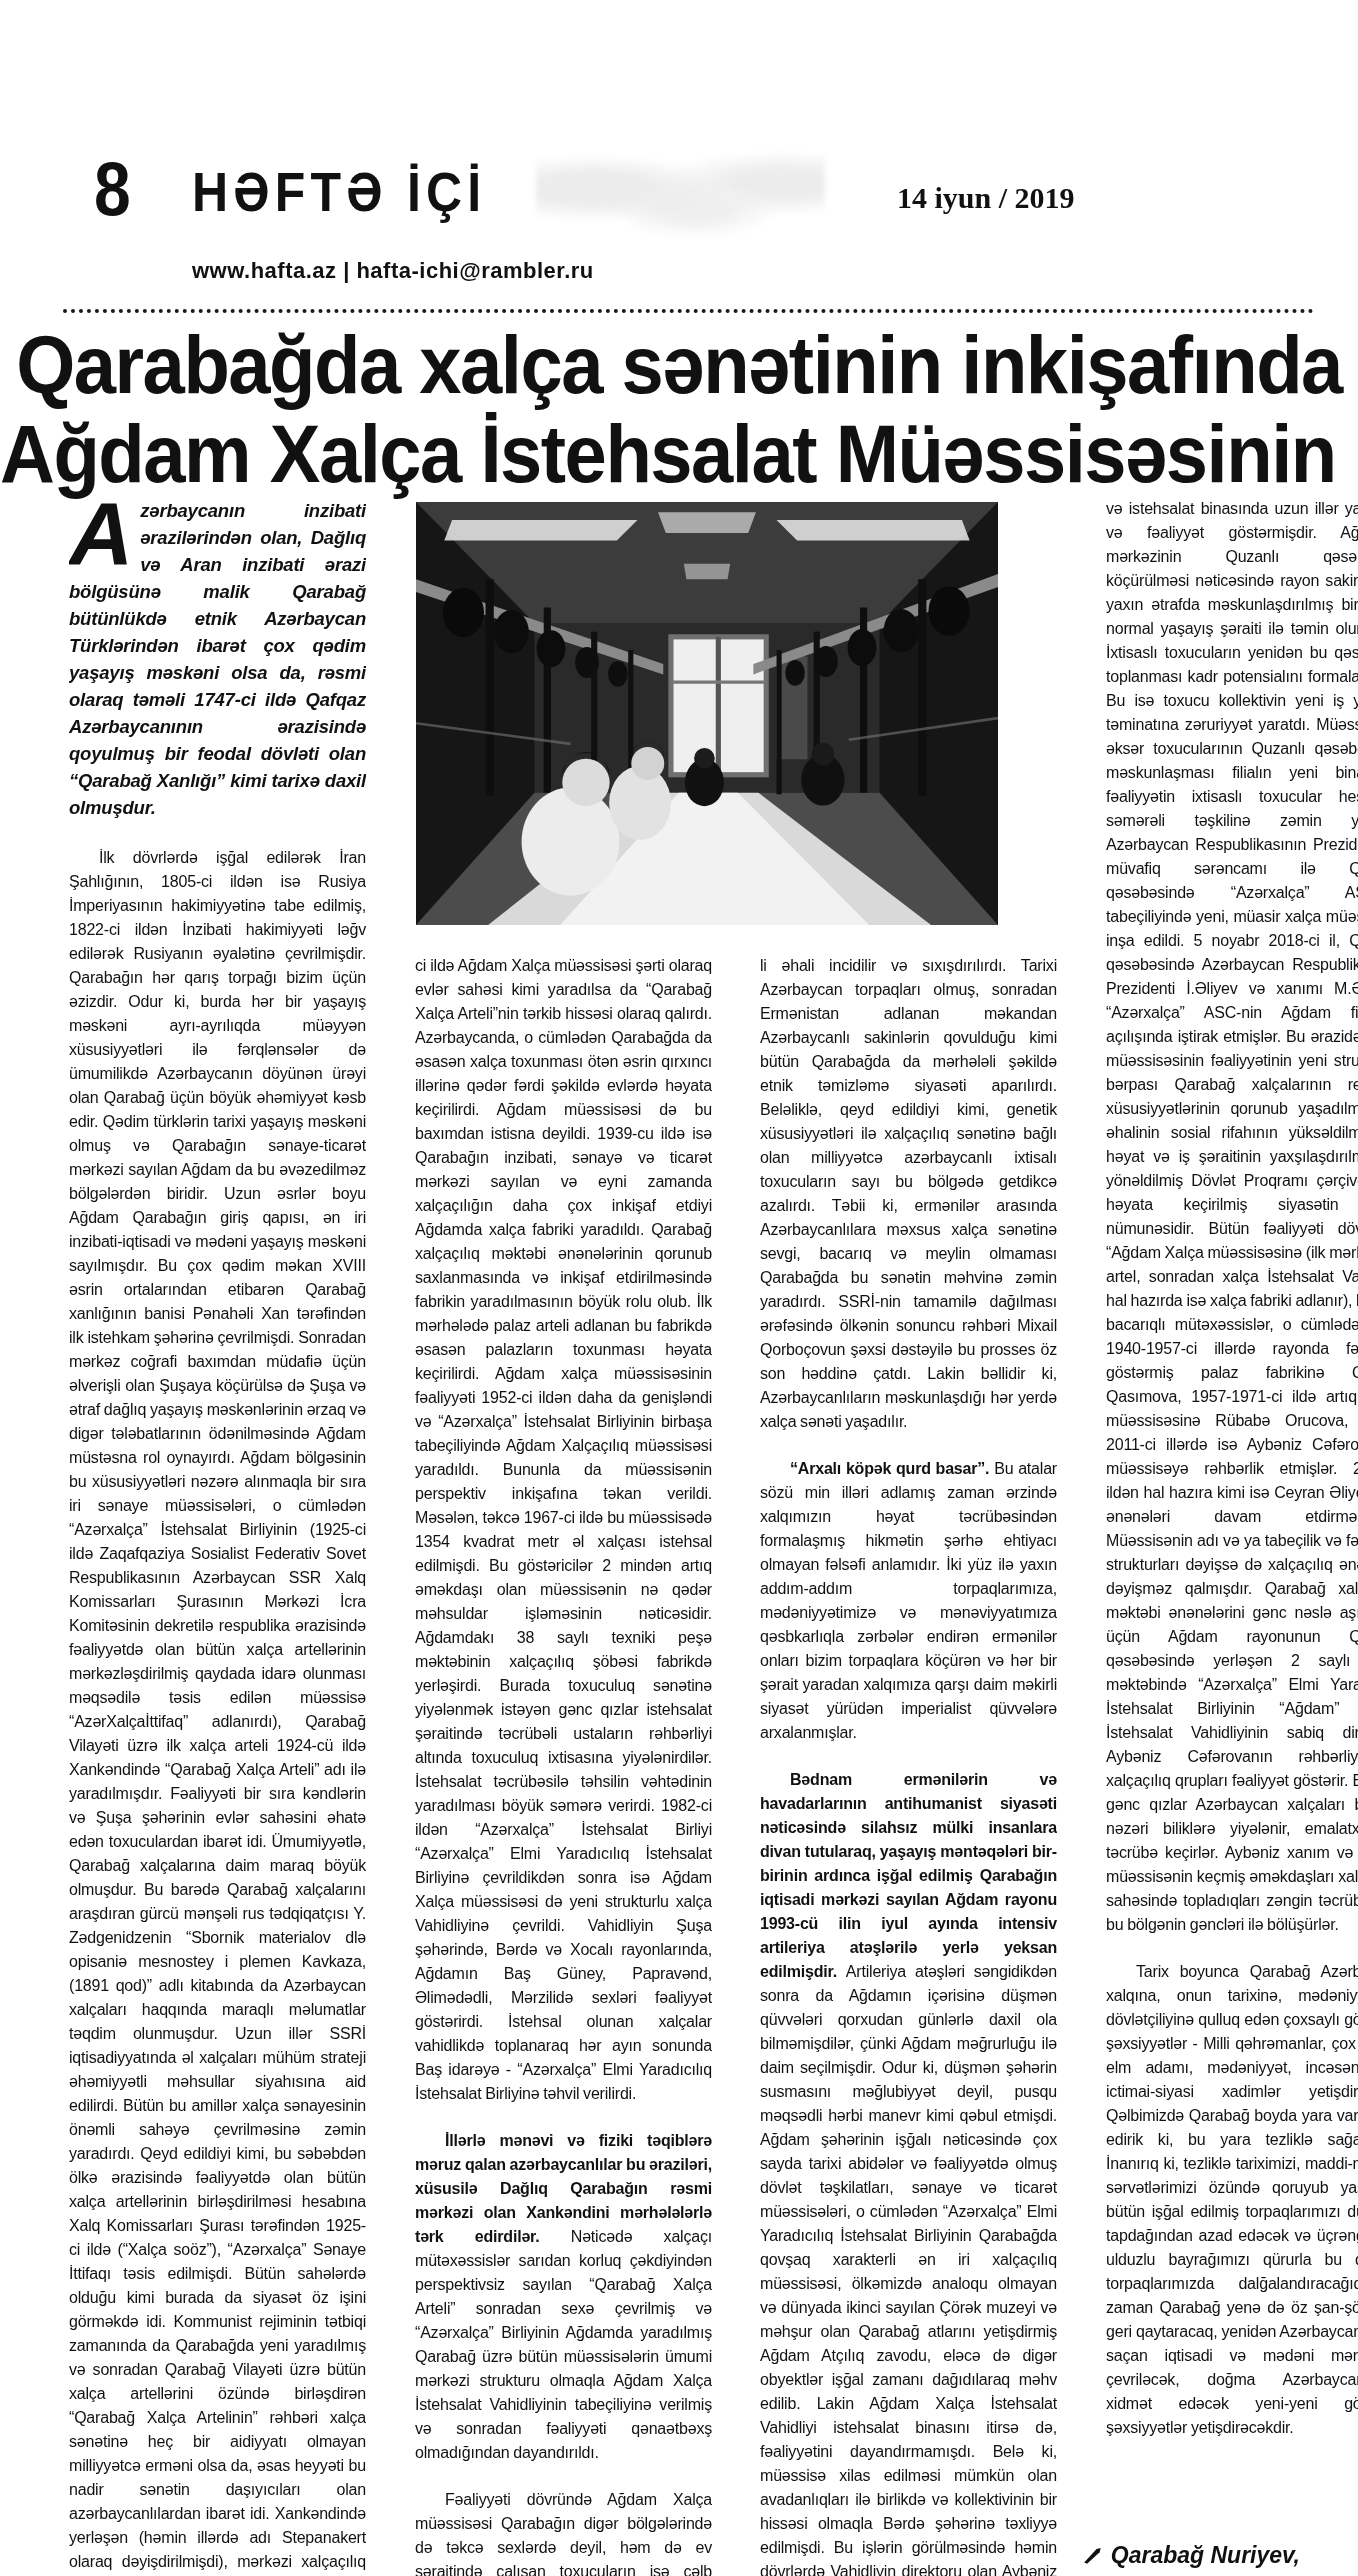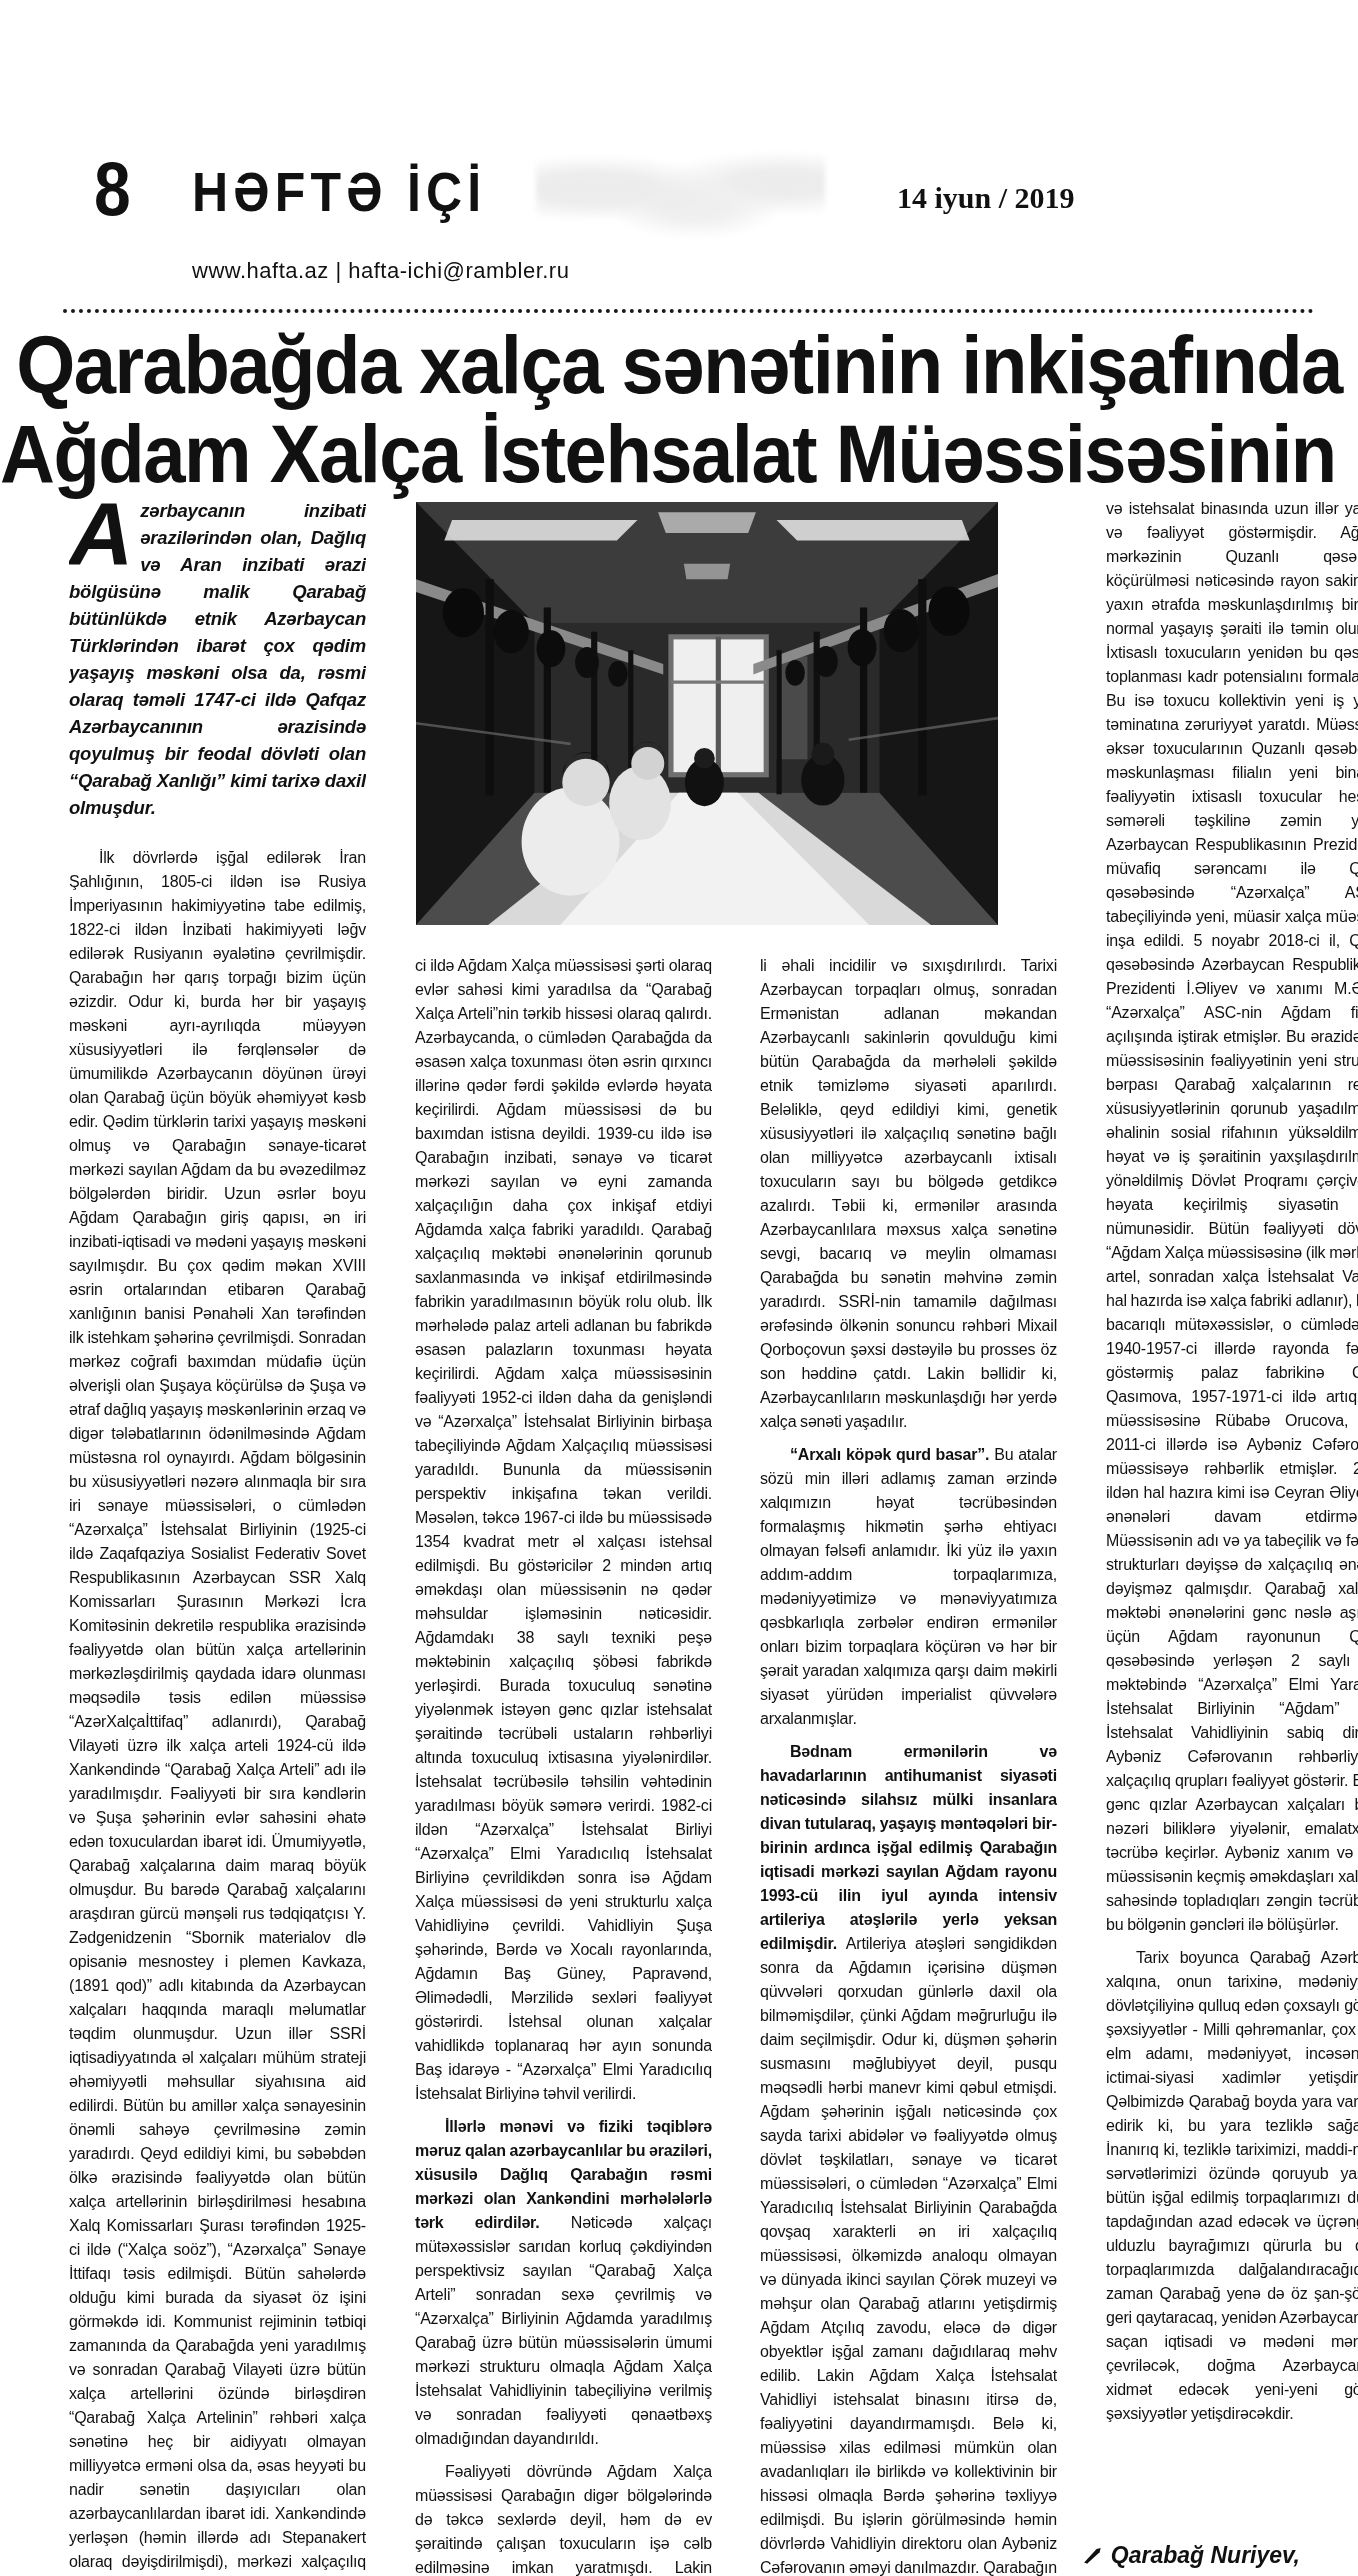--- a/index.html
+++ b/index.html
@@ -26,21 +26,21 @@
   .masthead-ghost{
     position:absolute;left:536px;top:149px;width:289px;height:98px;
     background:
       radial-gradient(ellipse at 20% 40%, #999 0 18%, transparent 40%),
       radial-gradient(ellipse at 55% 60%, #aaa 0 15%, transparent 38%),
       radial-gradient(ellipse at 85% 35%, #999 0 14%, transparent 36%);
     opacity:.18;filter:blur(2.6px);
   }
   .contact-line{
     position:absolute;left:192px;top:258px;
-    font-size:22px;font-weight:400;letter-spacing:0.5px;
+    font-size:22px;font-weight:700;letter-spacing:0.5px;
     white-space:nowrap;
   }
   .page-date{
     position:absolute;left:897px;top:181px;
     font-family:"Liberation Serif", serif;
     font-size:30px;font-weight:700;white-space:nowrap;
   }
   .dotted-divider{
     position:absolute;left:63px;top:309px;width:1251px;height:0;
     border-top:4.6px dotted #1a1a1a;
@@ -64,21 +64,21 @@
     position:absolute;width:297px;overflow:hidden;
     font-size:16px;line-height:24px;text-align:justify;
     letter-spacing:-0.2px;word-spacing:-0.5px;
   }
   .col1{left:69px;top:497px;height:2231px;}
   .col2{left:415px;top:954px;height:1772px;}
   .col3{left:760px;top:954px;height:1772px;}
   .col4{left:1106px;top:497px;height:2035px;}
   .para{margin:0;}
   .para.indent{text-indent:30px;}
-  .para.space{margin-top:9px;}
+  .para.space{margin-top:23px;}
   .para .b{font-weight:700;}
   
   .lede{
     font-size:18.5px;line-height:27px;font-weight:700;font-style:italic;
     text-align:justify;margin:0 0 25px 0;
   }
   .drop-cap{
     float:left;
     font-size:89px;line-height:67px;font-weight:900;font-style:italic;
     margin:4.1px 7.2px 0 0;

